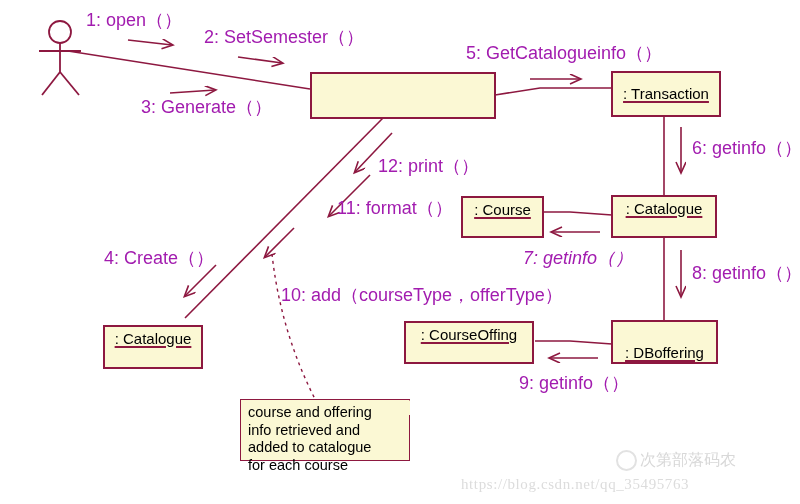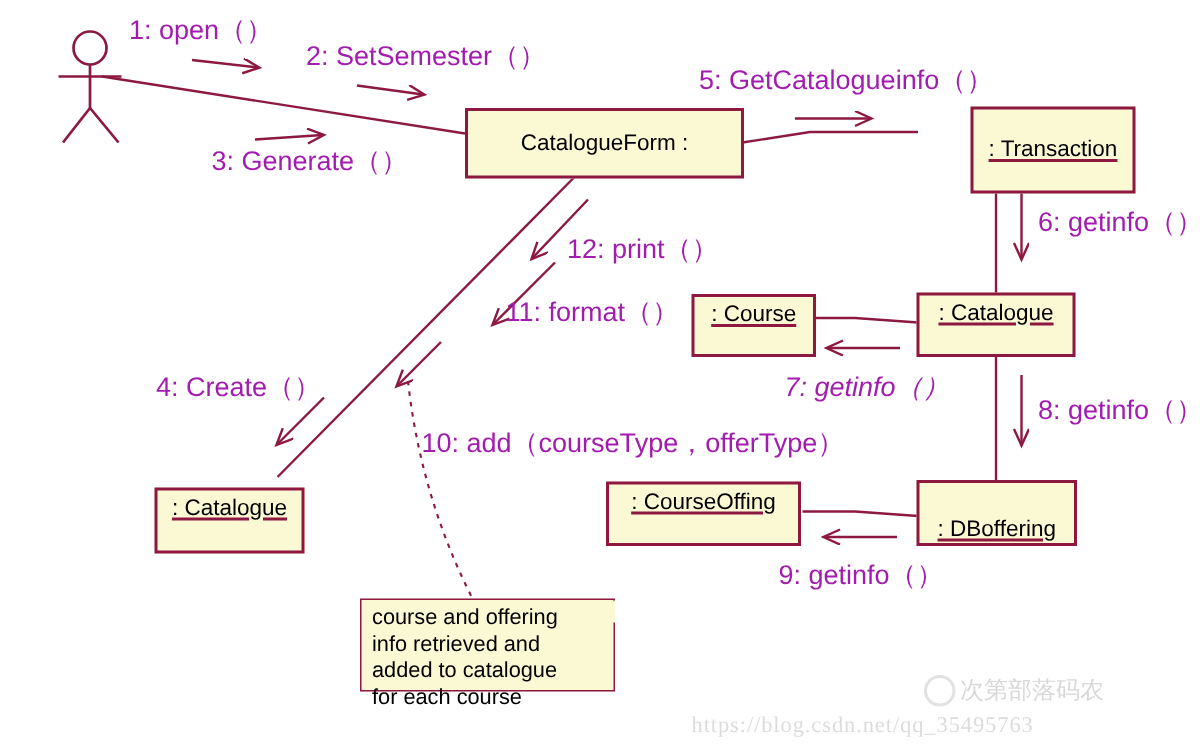--- a/index.html
+++ b/index.html
@@ -162,24 +162,23 @@
 
   <line x1="216" y1="265" x2="185" y2="296" stroke="#8d1840" stroke-width="1.6" marker-end="url(#ah)"></line>
 
   <path d="M272,254 C277,300 290,350 315,399" fill="none" stroke="#8d1840" stroke-width="1.4" stroke-dasharray="3,4"></path>
 </svg>
 
 <div class="actor-label" style="left:10px; top:85px; width:100px;">
 </div>
 
 <div class="obj-box" style="left:310px; top:72px; width:186px; height:47px;">
-  <span class="obj-line-plain">CatalogueForm :</span>
-</div>
-
-<div class="obj-box" style="left:611px; top:71px; width:110px; height:58px;margin-left:36px;">
+</div>
+
+<div class="obj-box" style="left:611px; top:71px; width:110px; height:46px;">
   <span class="obj-line-underline">: Transaction</span>
 </div>
 
 <div class="obj-box" style="left:461px; top:196px; width:83px; height:42px; align-items:center; justify-content:flex-start; padding-top:3px;">
   <span class="obj-line-underline">: Course</span>
 </div>
 
 <div class="obj-box" style="left:611px; top:195px; width:106px; height:43px; align-items:center; justify-content:flex-start; padding-top:3px;">
   <span class="obj-line-underline">: Catalogue</span>
 </div>

